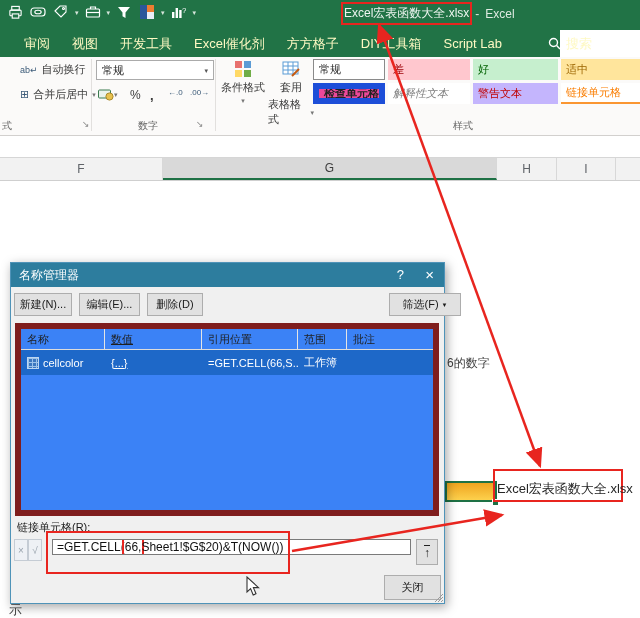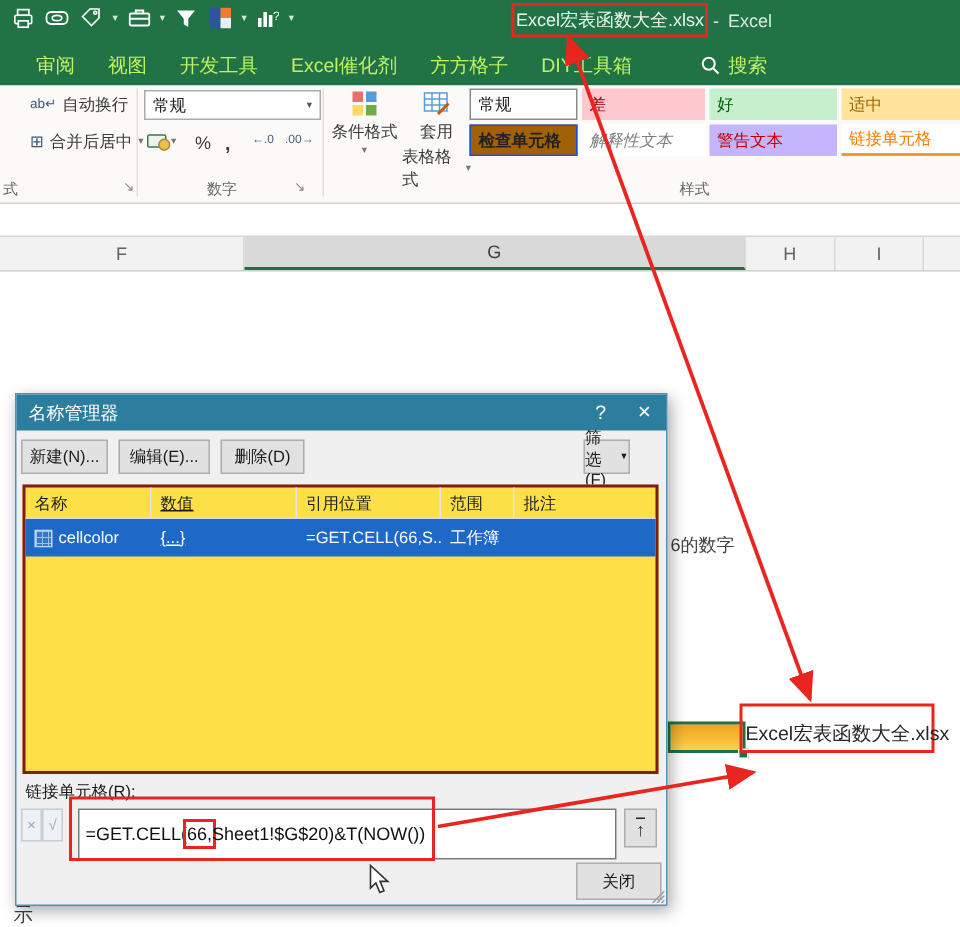--- a/index.html
+++ b/index.html
@@ -10,22 +10,22 @@
   .titlebar{position:absolute;left:0;top:0;width:640px;height:30px;background:#217346;color:#fff;}
   .qat{position:absolute;left:6px;top:3px;display:flex;align-items:center;gap:5px;}
   .qat .ic{width:18px;height:18px;display:flex;align-items:center;justify-content:center;}
   .qat svg{display:block;}
   .caret{font-size:7px;color:#d7e6dc;line-height:1;}
   .title{position:absolute;left:344px;top:5px;display:flex;align-items:center;gap:6px;
          font-size:12px;color:#dfeae2;white-space:nowrap;}
   .red-inline{outline:2px solid #e8251f;outline-offset:1px;color:#eef5f0;}
 
   
-  .tabs{position:absolute;left:0;top:30px;width:640px;height:27px;background:#217346;
-        display:flex;align-items:center;color:#bef264;font-size:13px;padding-left:14px;box-sizing:border-box;}
+  .tabs{position:absolute;left:0;top:30px;width:560px;height:27px;background:#217346;
+        display:flex;align-items:center;color:#fef9c3;font-size:13px;padding-left:14px;box-sizing:border-box;}
   .tab{padding:5px 10px;margin-right:2px;white-space:nowrap;}
   .tab-search{display:flex;align-items:center;gap:5px;margin-left:24px;}
 
   
   .ribbon{position:absolute;left:0;top:57px;width:640px;height:78px;background:#fbfaf9;
           border-bottom:1px solid #d2d0ce;font-size:11px;color:#444;}
   .vline{position:absolute;top:2px;height:72px;width:1px;background:#e2e0de;}
   .rbtn{position:absolute;display:flex;align-items:center;gap:4px;color:#3b3b3b;white-space:nowrap;}
   .grp-label{position:absolute;top:62px;font-size:10px;color:#666;}
   .launcher{position:absolute;top:62px;font-size:9px;color:#8a8a8a;}
@@ -36,21 +36,21 @@
   .bigbtn{position:absolute;top:3px;display:flex;flex-direction:column;align-items:center;gap:2px;color:#3b3b3b;}
 
   
   .gallery{position:absolute;left:313px;top:2px;display:grid;
            grid-template-columns:72px 82px 85px 86px;grid-auto-rows:21px;gap:3px;font-size:11px;}
   .gcell{display:flex;align-items:center;padding-left:5px;box-sizing:border-box;overflow:hidden;white-space:nowrap;}
   .c-normal{background:#fff;border:1px solid #8a8a8a;color:#1f1f1f;}
   .c-bad{background:#ffc7ce;color:#9c0006;}
   .c-good{background:#c6efce;color:#006100;}
   .c-neutral{background:#ffe59c;color:#9c6500;}
-  .c-check{background:#a16207;border:1px solid #1d4ed8;color:#222;font-weight:bold;}
+  .c-check{background:#ec4899;border:6px solid #1d4ed8;color:#222;font-weight:bold;}
   .c-expl{background:#fff;color:#7f7f7f;font-style:italic;}
   .c-warn{background:#c4b5fd;color:#c00000;}
   .c-link{background:#fff;color:#fa7d00;border-bottom:2px solid #fa9632;}
 
   
   .fxstrip{position:absolute;left:0;top:136px;width:640px;height:21px;background:#fff;border-bottom:1px solid #d6d6d6;}
   .colheads{position:absolute;left:0;top:158px;width:640px;height:22px;background:#f2f2f2;
             border-bottom:1px solid #cfcfcf;font-size:12px;color:#5f6368;}
   .ch{position:absolute;top:0;height:22px;display:flex;align-items:center;justify-content:center;box-sizing:border-box;border-right:1px solid #d8d8d8;}
   .ch-sel{background:#d9d9d9;border-bottom:2px solid #1e7145;color:#3c3c3c;}
@@ -66,33 +66,33 @@
 
   
   .dialog{position:absolute;left:10px;top:262px;width:433px;height:340px;background:#f0f0f0;
           border:1px solid #4f93b8;box-shadow:2px 3px 10px rgba(0,0,0,.35);font-size:11px;color:#1a1a1a;}
   .dtitle{position:absolute;left:0;top:0;width:100%;height:24px;background:#2d7d9e;color:#fff;
           display:flex;align-items:center;padding-left:8px;box-sizing:border-box;font-size:12px;}
   .dhelp{position:absolute;right:40px;top:4px;color:#fff;font-size:13px;}
   .dclose{position:absolute;right:10px;top:3px;color:#fff;font-size:15px;}
   .dbtn{position:absolute;height:23px;background:#e1e1e1;border:1px solid #adadad;
         display:flex;align-items:center;justify-content:center;box-sizing:border-box;color:#1a1a1a;}
-  .listbox{position:absolute;left:4px;top:60px;width:424px;height:193px;background:#fde047;border:2px solid #7f1d1d;box-sizing:border-box;}
+  .listbox{position:absolute;left:4px;top:60px;width:424px;height:193px;background:#3b82f6;border:6px solid #7f1d1d;box-sizing:border-box;}
   .lhead{display:flex;height:20px;border-bottom:1px solid #dcdcdc;align-items:center;color:#1f1f1f;}
   .lhead>div{border-right:1px solid #e4e4e4;height:100%;display:flex;align-items:center;padding-left:6px;box-sizing:border-box;}
   .lrow{display:flex;height:25px;background:#1e68c8;color:#fff;align-items:center;text-align:right;}
   .lrow>div{padding-left:6px;box-sizing:border-box;display:flex;align-items:center;gap:4px;overflow:hidden;white-space:nowrap;}
   .w-name{width:84px;} .w-val{width:97px;text-decoration:underline;} .w-ref{width:96px;} .w-scope{width:49px;} .w-com{flex:1;}
   .tblicon{width:10px;height:10px;border:1px solid #bcd6f2;flex:0 0 auto;
            background-image:linear-gradient(#9cc3ea 1px,transparent 1px),linear-gradient(90deg,#9cc3ea 1px,transparent 1px);
            background-size:4px 4px;background-color:#3c78c0;}
   .reflabel{position:absolute;left:6px;top:257px;color:#1a1a1a;}
   .fxcancel,.fxenter{position:absolute;top:276px;width:14px;height:22px;background:#eef1f5;border:1px solid #c5ccd4;
           color:#9aa4ae;display:flex;align-items:center;justify-content:center;box-sizing:border-box;font-size:10px;}
-  .refinput{position:absolute;left:41px;top:276px;width:359px;height:34px;background:#fff;border:1px solid #7a7a7a;
+  .refinput{position:absolute;left:41px;top:276px;width:359px;height:16px;background:#fff;border:1px solid #7a7a7a;
             box-sizing:border-box;display:flex;align-items:center;padding-left:4px;font-size:12px;color:#111;white-space:nowrap;overflow:hidden;}
   .hl66{outline:2px solid #e8251f;outline-offset:1px;}
   .collapsebtn{position:absolute;left:405px;top:276px;width:22px;height:26px;background:#e1e1e1;border:1px solid #adadad;
             box-sizing:border-box;display:flex;align-items:center;justify-content:center;font-size:12px;color:#222;}
   .collapse-glyph{border-top:1px solid #222;line-height:1;padding-top:1px;}
   .closebtn{left:373px;top:312px;width:57px;height:25px;}
   .grip{position:absolute;right:1px;bottom:1px;}
 
   
   .anno{position:absolute;left:0;top:0;pointer-events:none;z-index:50;}
@@ -171,20 +171,21 @@
   </div>
 </div>
 
 <div class="tabs">
   <span class="tab">审阅</span>
   <span class="tab">视图</span>
   <span class="tab">开发工具</span>
   <span class="tab">Excel催化剂</span>
   <span class="tab">方方格子</span>
   <span class="tab">DIY工具箱</span>
+  <span class="tab">Script Lab</span>
   <span class="tab tab-search">
     <svg width="13" height="13" viewBox="0 0 13 13">
         <circle cx="5.5" cy="5.5" r="4" stroke="#fff" fill="none" stroke-width="1.4"></circle>
         <line x1="8.6" y1="8.6" x2="12" y2="12" stroke="#fff" stroke-width="1.4"></line>
       </svg>
     <span>搜索</span>
   </span>
 </div>
 
 <div class="ribbon">
@@ -290,21 +291,21 @@
 <div class="dialog">
   <div class="dtitle">
     <span>名称管理器</span>
   </div>
   <span class="dhelp">?</span>
   <span class="dclose">×</span>
 
   <div class="dbtn" style="left:3px;top:30px;width:58px">新建(N)...</div>
   <div class="dbtn" style="left:68px;top:30px;width:61px">编辑(E)...</div>
   <div class="dbtn" style="left:136px;top:30px;width:56px">删除(D)</div>
-  <div class="dbtn" style="left:378px;top:30px;width:31px;gap:3px">
+  <div class="dbtn" style="left:378px;top:30px;width:72px;gap:3px">
     <span>筛选(F)</span>
     <span style="font-size:6px">▼</span>
   </div>
 
   <div class="listbox">
     <div class="lhead">
       <div class="w-name">名称</div>
       <div class="w-val">数值</div>
       <div class="w-ref">引用位置</div>
       <div class="w-scope">范围</div>

